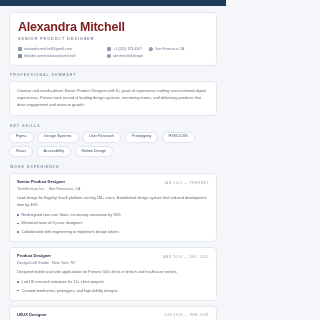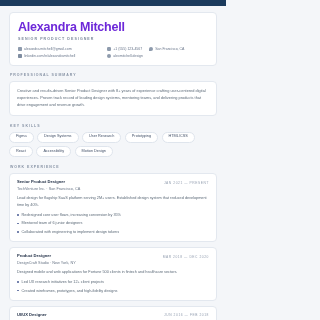--- a/index.html
+++ b/index.html
@@ -34,21 +34,21 @@
     background: #ffffff;
     border: 0.5px solid #e3e8ef;
     border-radius: 4px;
     padding: 7px 8px 7px 8px;
     margin-bottom: 7px;
   }
 
   .name {
     font-size: 12.5px;
     font-weight: bold;
-    color: #6d28d9;
+    color: #7f1d1d;
     letter-spacing: -0.2px;
     line-height: 1.15;
   }
 
   .role {
     font-size: 3.6px;
     letter-spacing: 1.05px;
     color: #7d8a9c;
     text-transform: uppercase;
     font-weight: bold;

